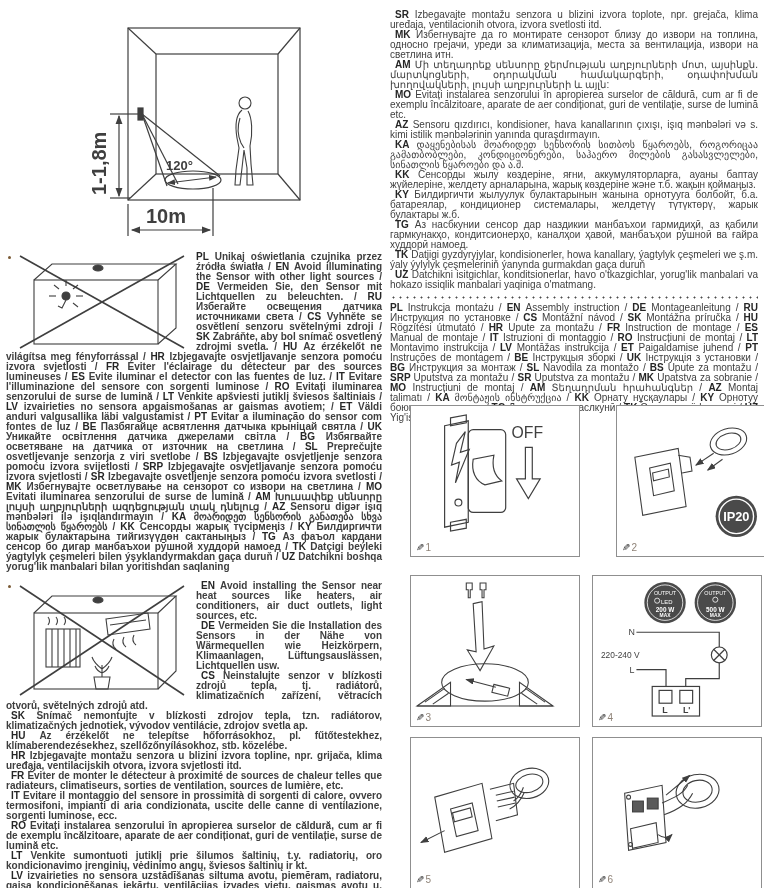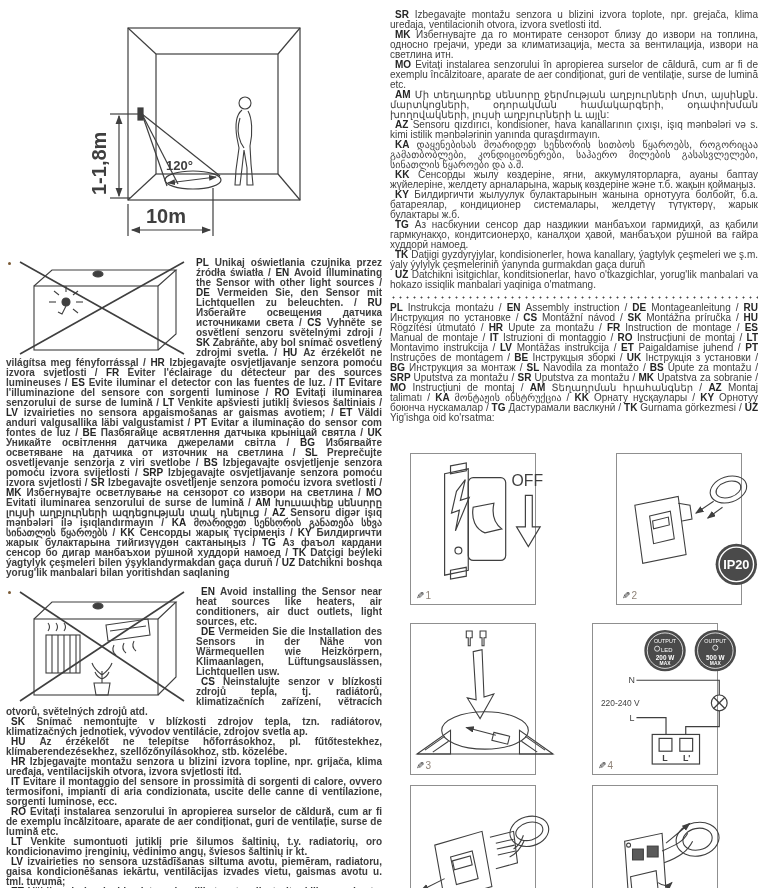--- a/index.html
+++ b/index.html
@@ -3,26 +3,26 @@
 <meta charset="utf-8">
 <style>
   html,body{margin:0;padding:0;background:#e8e8e8;}
   #page{position:relative;width:764px;height:888px;background:#ffffff;overflow:hidden;
         font-family:"Liberation Sans",sans-serif;color:#3e3e3e;}
   .col-left{position:absolute;left:6px;top:2px;width:376px;font-weight:bold;}
   .col-right{position:absolute;left:390px;top:10px;width:368px;}
   .mlblock{font-size:10px;line-height:10px;text-align:justify;color:#3e3e3e;}
   .mlblock b{color:#262626;}
   .mlblock p.lp{margin:0;text-indent:5px;}
-  .tsection{position:relative;margin-top:6px;}
+  .tsection{position:relative;}
   .bullet{position:absolute;left:2px;top:4px;width:3px;height:3px;border-radius:50%;background:#7a5a35;}
   .float-icon{float:left;margin:2px 10px 2px 12px;}
   .dotsep{height:3px;margin:6px 0 4px 0;background-image:radial-gradient(circle,#4a4a4a 0.9px,transparent 1.1px);
           background-size:7px 3px;background-repeat:repeat-x;background-position:0 50%;}
-  .panel{position:absolute;width:126px;height:152px;border:1px solid #8f8f8f;background:#fff;box-sizing:border-box;margin-top:48px;}
+  .panel{position:absolute;width:170px;height:152px;border:1px solid #8f8f8f;background:#fff;box-sizing:border-box;}
   .panel svg.art{position:absolute;left:0;top:2px;}
   .steplabel{position:absolute;left:5px;bottom:3px;font-size:10px;}
   .stepglyph{display:inline-block;transform:scaleX(-1);color:#2f2f2f;font-size:10px;line-height:10px;}
   .stepnum{color:#8f8378;margin-left:1px;}
   svg text{font-family:"Liberation Sans",sans-serif;}
   .badge-ip{fill:#4a4a4a;}
 </style>
 </head>
 <body>
 
@@ -136,35 +136,36 @@
           </g>
         </g>
       </svg>
       <div>
           <p class="lp"><b>EN </b>Avoid installing the Sensor near heat sources like heaters, air conditioners, air duct outlets, light sources, etc.</p>
           <p class="lp"><b>DE </b>Vermeiden Sie die Installation des Sensors in der Nähe von Wärmequellen wie Heizkörpern, Klimaanlagen, Lüftungsauslässen, Lichtquellen usw.</p>
           <p class="lp"><b>CS </b>Neinstalujte senzor v blízkosti zdrojů tepla, tj. radiátorů, klimatizačních zařízení, větracích otvorů, světelných zdrojů atd.</p>
           <p class="lp"><b>SK </b>Snímač nemontujte v blízkosti zdrojov tepla, tzn. radiátorov, klimatizačných jednotiek, vývodov ventilácie, zdrojov svetla ap.</p>
           <p class="lp"><b>HU </b>Az érzékelőt ne telepítse hőforrásokhoz, pl. fűtőtestekhez, klímaberendezésekhez, szellőzőnyílásokhoz, stb. közelébe.</p>
           <p class="lp"><b>HR </b>Izbjegavajte montažu senzora u blizini izvora topline, npr. grijača, klima uređaja, ventilacijskih otvora, izvora svjetlosti itd.</p>
+          <p class="lp"><b>FR </b>Éviter de monter le détecteur à proximité de sources de chaleur telles que radiateurs, climatiseurs, sorties de ventilation, sources de lumière, etc.</p>
           <p class="lp"><b>IT </b>Evitare il montaggio del sensore in prossimità di sorgenti di calore, ovvero termosifoni, impianti di aria condizionata, uscite delle canne di ventilazione, sorgenti luminose, ecc.</p>
           <p class="lp"><b>RO </b>Evitați instalarea senzorului în apropierea surselor de căldură, cum ar fi de exemplu încălzitoare, aparate de aer condiționat, guri de ventilație, surse de lumină etc.</p>
           <p class="lp"><b>LT </b>Venkite sumontuoti jutiklį prie šilumos šaltinių, t.y. radiatorių, oro kondicionavimo įrenginių, vėdinimo angų, šviesos šaltinių ir kt.</p>
           <p class="lp"><b>LV </b>izvairieties no sensora uzstādīšanas siltuma avotu, piemēram, radiatoru, gaisa kondicionēšanas iekārtu, ventilācijas izvades vietu, gaismas avotu u. tml. tuvumā;</p>
           <p class="lp"><b>ET </b>Väldi anduri paigaldamist soojusallikate, st radiaatorite, kliimaseadmete, ventilatsiooniavade,</p>
         </div>
     </div>
   </div>
 
   <div class="col-right">
     <div class="mlblock">
         <p class="lp"><b>SR </b>Izbegavajte montažu senzora u blizini izvora toplote, npr. grejača, klima uređaja, ventilacionih otvora, izvora svetlosti itd.</p>
         <p class="lp"><b>MK </b>Избегнувајте да го монтирате сензорот близу до извори на топлина, односно грејачи, уреди за климатизација, места за вентилација, извори на светлина итн.</p>
+        <p class="lp"><b>AM </b>Մի տեղադրեք սենսորը ջերմության աղբյուրների մոտ, այսինքն. մարտկոցների, օդորակման համակարգերի, օդափոխման խողովակների, լույսի աղբյուրների և այլն:</p>
         <p class="lp"><b>MO </b>Evitați instalarea senzorului în apropierea surselor de căldură, cum ar fi de exemplu încălzitoare, aparate de aer condiționat, guri de ventilație, surse de lumină etc.</p>
-        <p class="lp"><b>AM </b>Մի տեղադրեք սենսորը ջերմության աղբյուրների մոտ, այսինքն. մարտկոցների, օդորակման համակարգերի, օդափոխման խողովակների, լույսի աղբյուրների և այլն:</p>
         <p class="lp"><b>AZ </b>Sensoru qızdırıcı, kondisioner, hava kanallarının çıxışı, işıq mənbələri və s. kimi istilik mənbələrinin yanında quraşdırmayın.</p>
         <p class="lp"><b>KA </b>დაყენებისას მოარიდეთ სენსორის სითბოს წყაროებს, როგორიცაა გამათბობლები, კონდიციონერები, საჰაერო მილების გასასვლელები, სინათლის წყაროები და ა.შ.</p>
         <p class="lp"><b>KK </b>Сенсорды жылу көздеріне, яғни, аккумуляторларға, ауаны баптау жүйелеріне, желдету арналарына, жарық көздеріне және т.б. жақын қоймаңыз.</p>
         <p class="lp"><b>KY </b>Билдиргичти жылуулук булактарынын жанына орнотууга болбойт, б.а. батареялар, кондиционер системалары, желдетүү түтүктөрү, жарык булактары ж.б.</p>
         <p class="lp"><b>TG </b>Аз насбкунии сенсор дар наздикии манбаъхои гармидиҳӣ, аз қабили гармкунакҳо, кондитсионерҳо, каналҳои ҳавоӣ, манбаъҳои рӯшноӣ ва ғайра худдорӣ намоед.</p>
         <p class="lp"><b>TK </b>Datjigi gyzdyryjylar, kondisionerler, howa kanallary, ýagtylyk çeşmeleri we ş.m. ýaly ýylylyk çeşmeleriniň ýanynda gurmakdan gaça duruň</p>
         <p class="lp"><b>UZ </b>Datchikni isitgichlar, konditsionerlar, havo o'tkazgichlar, yorug'lik manbalari va hokazo issiqlik manbalari yaqiniga o'matmang.</p>
       </div>
     <div class="dotsep"></div>
     <div class="mlblock"><b>PL </b>Instrukcja montażu / <b>EN </b>Assembly instruction / <b>DE </b>Montageanleitung / <b>RU </b>Инструкция по установке / <b>CS </b>Montážní návod / <b>SK </b>Montážna príručka / <b>HU </b>Rögzítési útmutató / <b>HR </b>Upute za montažu / <b>FR </b>Instruction de montage / <b>ES </b>Manual de montaje / <b>IT </b>Istruzioni di montaggio / <b>RO </b>Instrucțiuni de montaj / <b>LT </b>Montavimo instrukcija / <b>LV </b>Montāžas instrukcija / <b>ET </b>Paigaldamise juhend / <b>PT </b>Instruções de montagem / <b>BE </b>Інструкцыя зборкі / <b>UK </b>Інструкція з установки / <b>BG </b>Инструкция за монтаж / <b>SL </b>Navodila za montažo / <b>BS </b>Upute za montažu / <b>SRP </b>Uputstva za montažu / <b>SR </b>Uputstva za montažu / <b>MK </b>Upatstva za sobranie / <b>MO </b>Instrucțiuni de montaj / <b>AM </b>Տեղադրման հրահանգներ / <b>AZ </b>Montaj talimatı / <b>KA </b>მონტაჟის ინსტრუქცია / <b>KK </b>Орнату нұсқаулары / <b>KY </b>Орнотуу боюнча нускамалар / <b>TG </b>Дастурамали васлкунӣ / <b>TK </b>Gurnama görkezmesi / <b>UZ </b>Yig'ishga oid ko'rsatma:</div>

